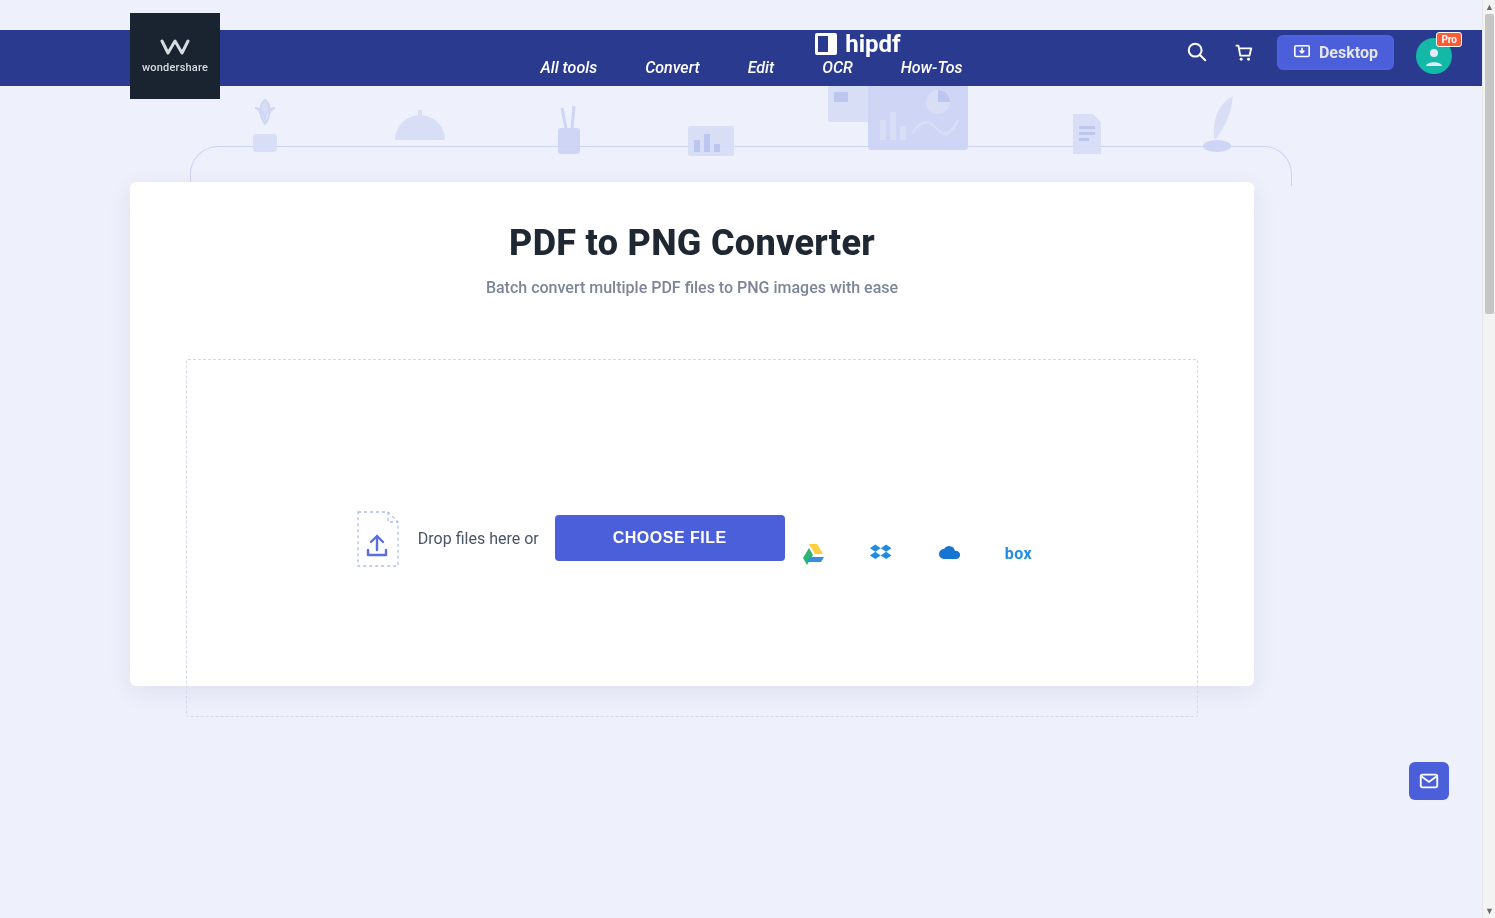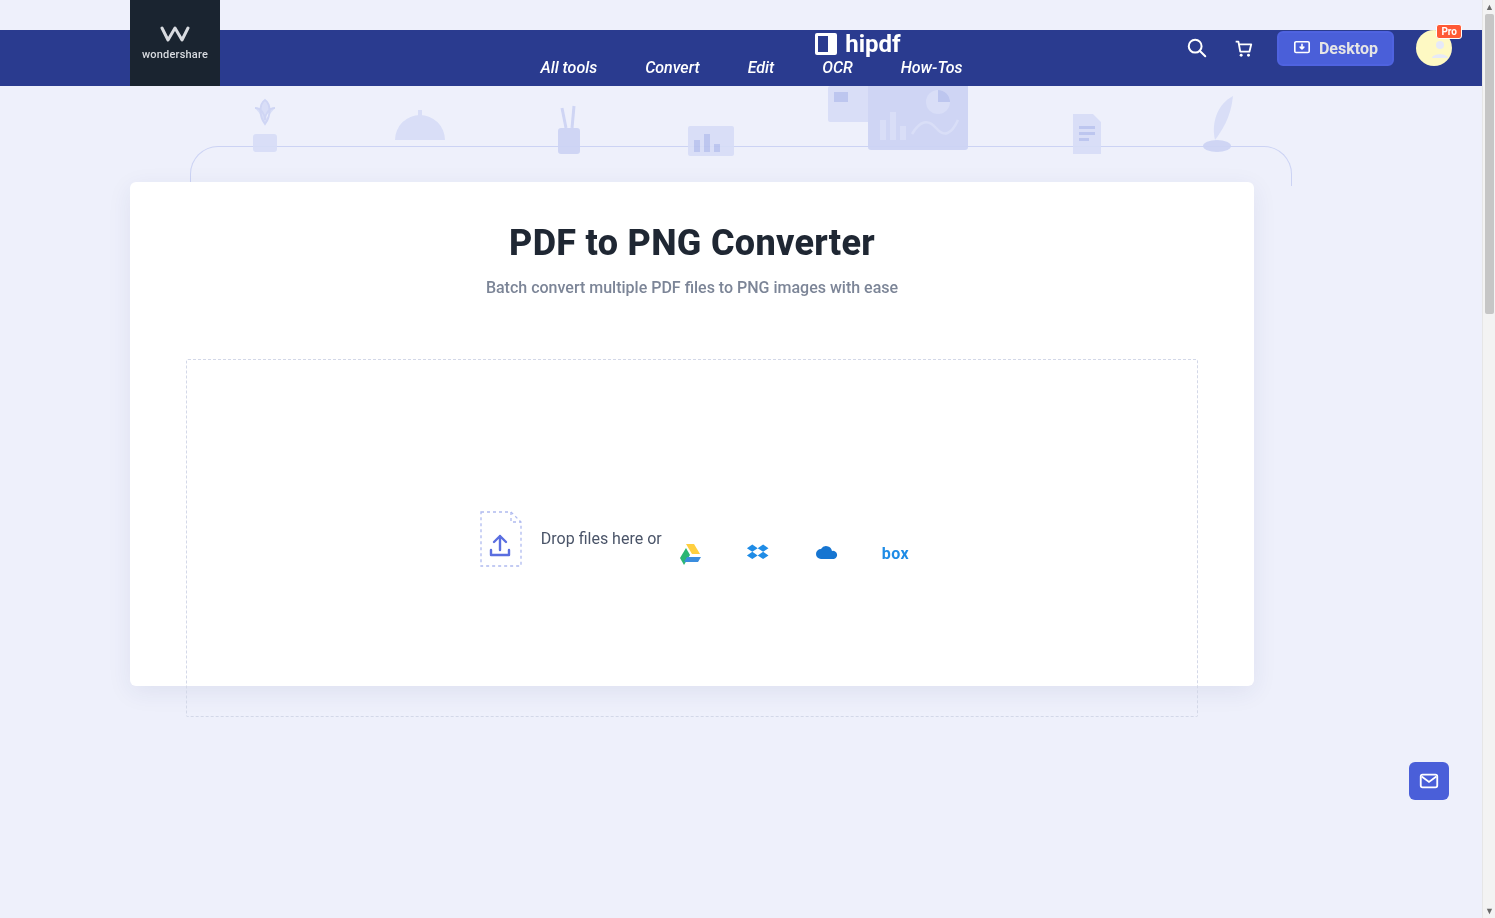--- a/index.html
+++ b/index.html
@@ -9,21 +9,21 @@
     width: 1495px;
     height: 918px;
     overflow: hidden;
     position: relative;
   }
 
   
   .ws-block {
     position: absolute;
     left: 130px;
-    top: 0;
+    top: 13px;
     width: 90px;
     height: 86px;
     background: #1a2430;
     display: flex;
     flex-direction: column;
     align-items: center;
     justify-content: center;
     z-index: 20;
   }
   .ws-block .ws-logo { width: 30px; height: 18px; margin-bottom:4px; display:flex; align-items:center; justify-content:center;}
@@ -49,21 +49,21 @@
   .nav-logo-icon::before { content:""; position:absolute; left:0; top:0; width:22px; height:22px; background:#fff; border-radius:2px;}
   .nav-logo-icon::after { content:""; position:absolute; left:3px; top:3px; width:10px; height:16px; background:#2a3b8f;}
   .nav-menu { display:flex; gap:48px; margin-left:21px;font-style:italic; }
   .nav-item { color:#fff; font-size:16px; font-weight:500; cursor:pointer;}
   .nav-right { position:absolute; right:30px; display:flex; align-items:center; gap:22px;}
   .icon-btn { width:24px; height:24px; display:flex; align-items:center; justify-content:center; cursor:pointer;}
   .desktop-btn {
     background:#4a5fd9; border:2px solid #4f63e0; color:#e5e5e5; font-weight:700; font-size:16px;
     border-radius:6px; padding:6px 14px; display:flex; align-items:flex-start; gap:8px; cursor:pointer;
   }
-  .avatar-wrap { position:relative; width:36px; height:36px; border-radius:50%; background:#fef9c3; display:flex; align-items:center; justify-content:flex-end; cursor:pointer;}
+  .avatar-wrap { position:relative; width:36px; height:36px; border-radius:50%; background:#14b8a6; display:flex; align-items:center; justify-content:center; cursor:pointer;margin-top:8px;}
   .avatar-wrap svg { width:24px; height:24px;}
   .pro-badge { position:absolute; top:-6px; right:-10px; background:#ff5a36; color:#fff; font-size:10px; font-weight:700; padding:1px 4px; border-radius:3px; border:1px solid #fff;}
 
   
   .deco-band { position:absolute; left:190px; right:203px; top:86px; height:80px; pointer-events:none;}
   .arch { position:absolute; left:0; right:0; top:60px; height:40px; border:1.5px solid #ccd3f4; border-bottom:none; border-top-left-radius:28px; border-top-right-radius:28px;}
   .deco-icons { position:absolute; left:0; right:0; top:-6px; display:flex; justify-content:space-around; align-items:flex-end;}
   .deco-icons svg { opacity:0.9; }
 
   
@@ -218,20 +218,21 @@
   <div class="dropzone">
     <div class="file-icon">
       <svg viewBox="0 0 50 60">
         <path d="M6 2 h30 l10 10 v44 H6 Z" fill="none" stroke="#b0bbf0" stroke-width="1.3" stroke-dasharray="3 3"></path>
         <path d="M36 2 v10 h10" fill="none" stroke="#b0bbf0" stroke-width="1.3" stroke-dasharray="3 3"></path>
         <path d="M25 40 v-14 m0 0 l-6 6 m6-6 l6 6" stroke="#5a6ee0" stroke-width="2.4" fill="none" stroke-linecap="round" stroke-linejoin="round"></path>
         <path d="M16 40 v5 h18 v-5" stroke="#5a6ee0" stroke-width="2.4" fill="none" stroke-linecap="round" stroke-linejoin="round"></path>
       </svg>
     </div>
     <div class="drop-text">Drop files here or</div>
+    <button class="choose-btn">CHOOSE FILE</button>
     <div class="cloud-row">
       <div class="cloud" title="google-drive">
         <svg viewBox="0 0 24 24">
             <path d="M8 3h8l6 10h-8z" fill="#ffcf3f"></path>
             <path d="M2 17l6-10 4 7-6 10z" fill="#2bb673"></path>
             <path d="M6 21h14l3-5H9z" fill="#3a8dde"></path>
           </svg>
       </div>
       <div class="cloud" title="dropbox">
         <svg viewBox="0 0 24 24">

